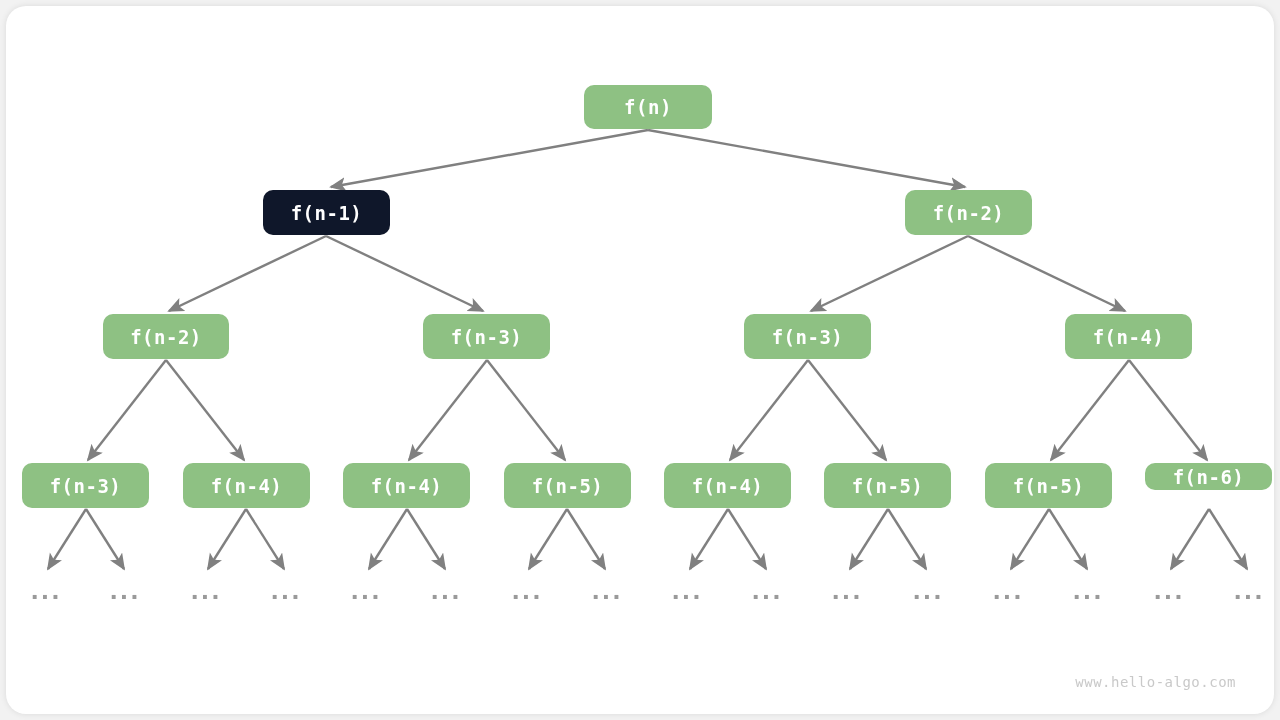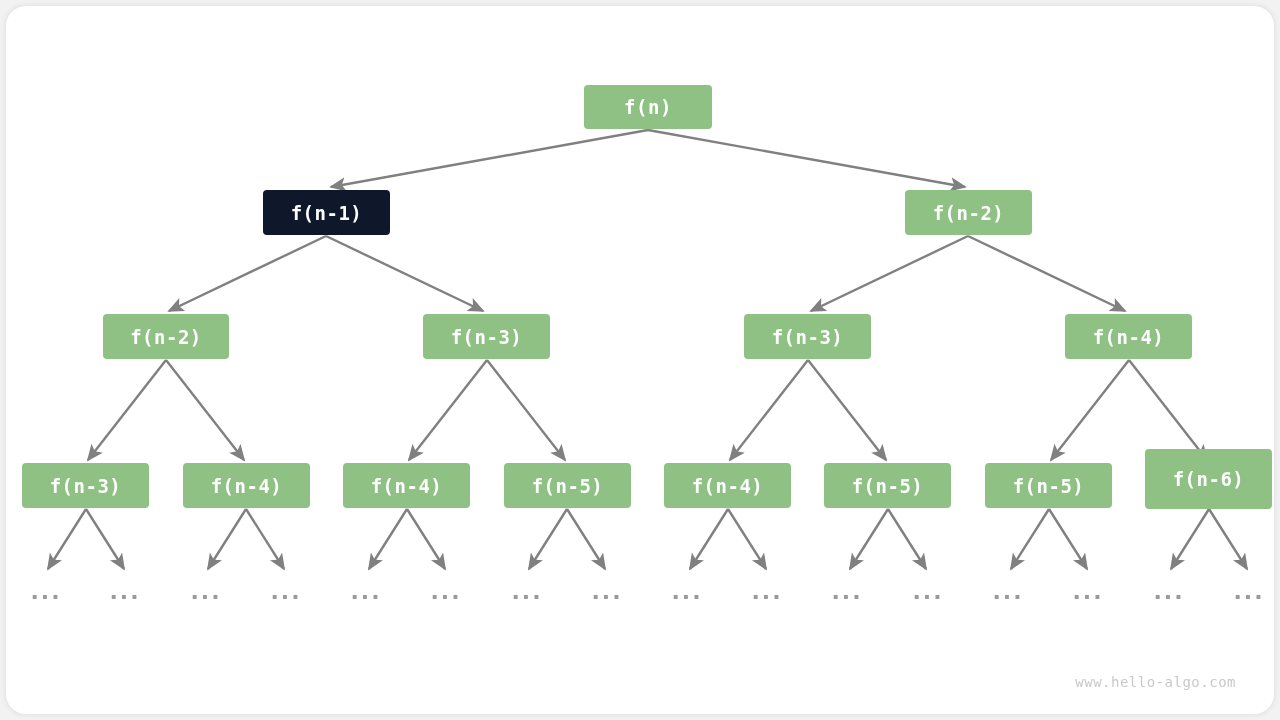--- a/index.html
+++ b/index.html
@@ -35,21 +35,21 @@
     left: 0;
     top: 0;
     width: 1280px;
     height: 720px;
     pointer-events: none;
   }
   .node {
     position: absolute;
     box-sizing: border-box;
     background: #8ec183;
-    border-radius: 4px;
+    border-radius: 10px;
     color: #ffffff;
     display: flex;
     align-items: center;
     justify-content: center;
     font-family: "DejaVu Sans Mono", monospace;
     font-size: 19px;
     font-weight: bold;
     letter-spacing: 0.5px;
     white-space: nowrap;
   }
@@ -127,21 +127,21 @@
         <div class="node" style="left: 417px; top: 308px; width: 127px; height: 45px; background: rgb(142, 193, 131); color: rgb(255, 255, 255);">f(n-3)</div>
         <div class="node" style="left: 738px; top: 308px; width: 127px; height: 45px; background: rgb(142, 193, 131); color: rgb(255, 255, 255);">f(n-3)</div>
         <div class="node" style="left: 1059px; top: 308px; width: 127px; height: 45px; background: rgb(142, 193, 131); color: rgb(255, 255, 255);">f(n-4)</div>
         <div class="node" style="left: 16px; top: 457px; width: 127px; height: 45px; background: rgb(142, 193, 131); color: rgb(255, 255, 255);">f(n-3)</div>
         <div class="node" style="left: 177px; top: 457px; width: 127px; height: 45px; background: rgb(142, 193, 131); color: rgb(255, 255, 255);">f(n-4)</div>
         <div class="node" style="left: 337px; top: 457px; width: 127px; height: 45px; background: rgb(142, 193, 131); color: rgb(255, 255, 255);">f(n-4)</div>
         <div class="node" style="left: 498px; top: 457px; width: 127px; height: 45px; background: rgb(142, 193, 131); color: rgb(255, 255, 255);">f(n-5)</div>
         <div class="node" style="left: 658px; top: 457px; width: 127px; height: 45px; background: rgb(142, 193, 131); color: rgb(255, 255, 255);">f(n-4)</div>
         <div class="node" style="left: 818px; top: 457px; width: 127px; height: 45px; background: rgb(142, 193, 131); color: rgb(255, 255, 255);">f(n-5)</div>
         <div class="node" style="left: 979px; top: 457px; width: 127px; height: 45px; background: rgb(142, 193, 131); color: rgb(255, 255, 255);">f(n-5)</div>
-        <div class="node" style="left: 1139px; top: 443px; width: 127px; height: 60px; background: rgb(142, 193, 131); color: rgb(255, 255, 255);">f(n-6)</div>
+        <div class="node" style="left: 1139px; top: 457px; width: 127px; height: 27px; background: rgb(142, 193, 131); color: rgb(255, 255, 255);">f(n-6)</div>
       </div>
     <div id="dots-layer">
         <div class="dots" style="left: 40px; top: 585px; color: rgb(154, 154, 154);">...</div>
         <div class="dots" style="left: 119px; top: 585px; color: rgb(154, 154, 154);">...</div>
         <div class="dots" style="left: 200px; top: 585px; color: rgb(154, 154, 154);">...</div>
         <div class="dots" style="left: 280px; top: 585px; color: rgb(154, 154, 154);">...</div>
         <div class="dots" style="left: 360px; top: 585px; color: rgb(154, 154, 154);">...</div>
         <div class="dots" style="left: 440px; top: 585px; color: rgb(154, 154, 154);">...</div>
         <div class="dots" style="left: 521px; top: 585px; color: rgb(154, 154, 154);">...</div>
         <div class="dots" style="left: 601px; top: 585px; color: rgb(154, 154, 154);">...</div>

